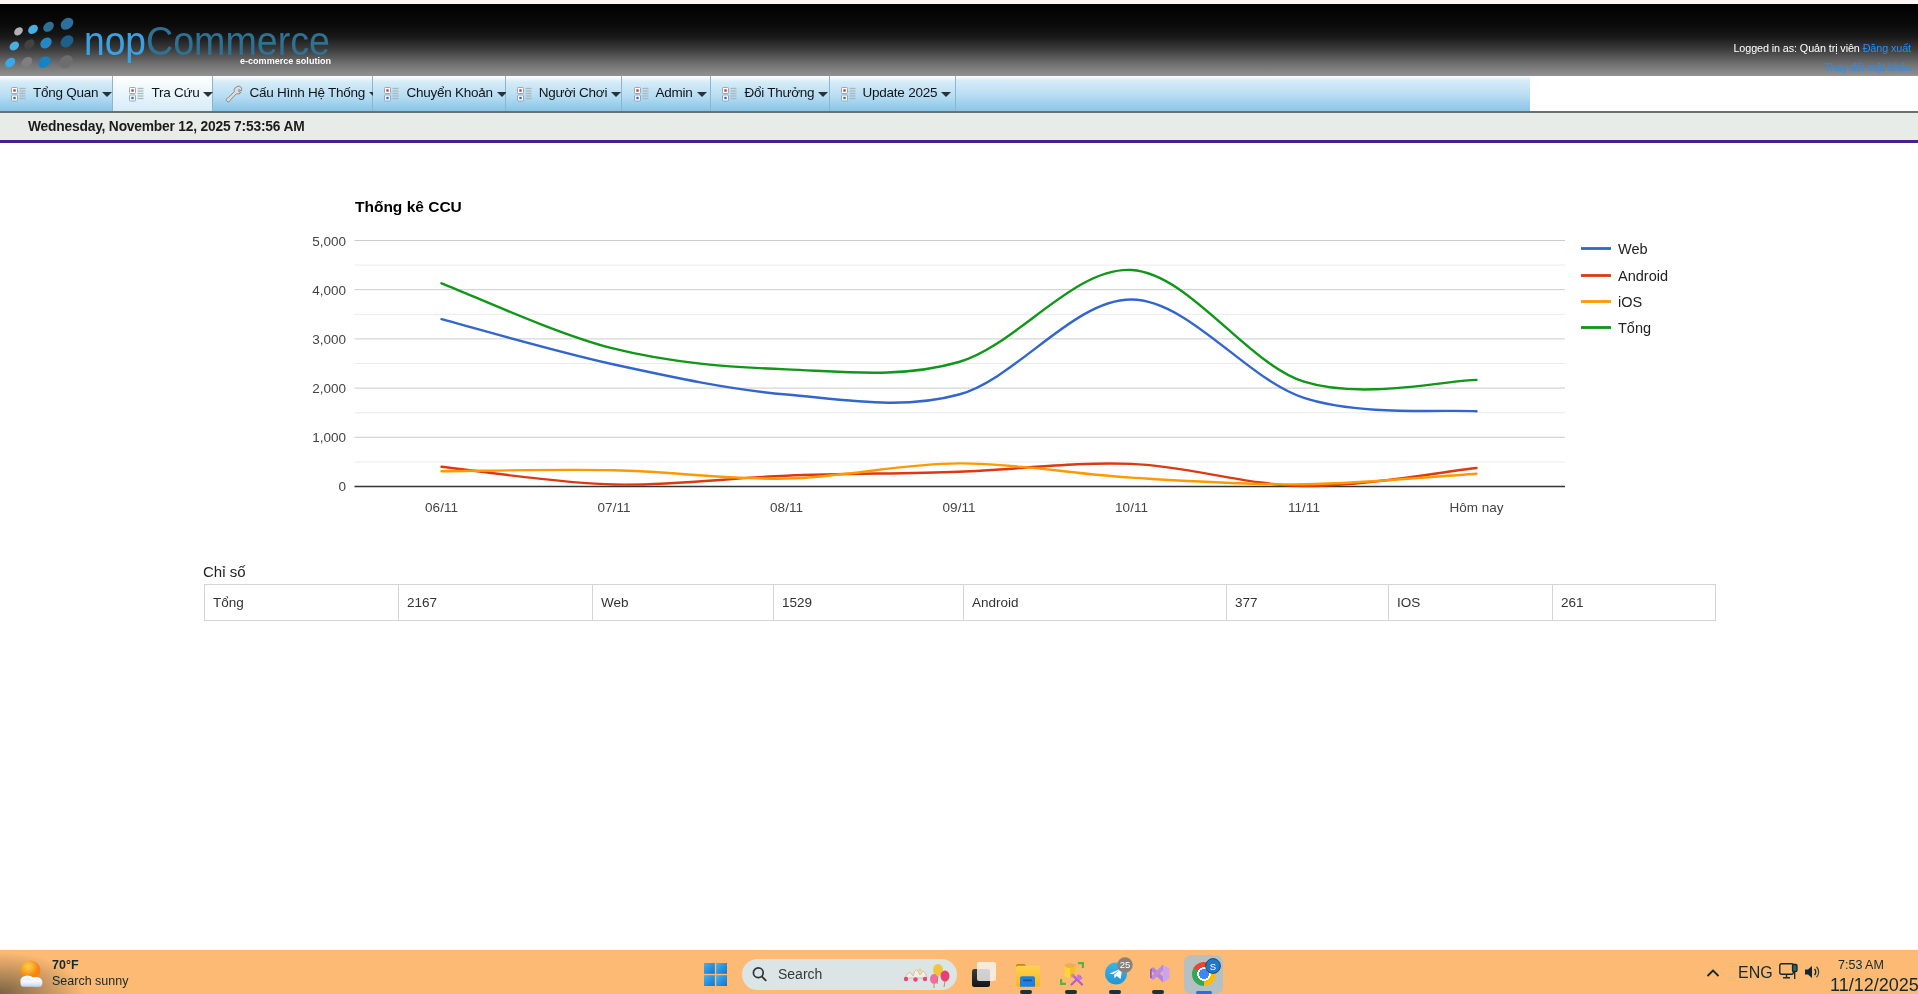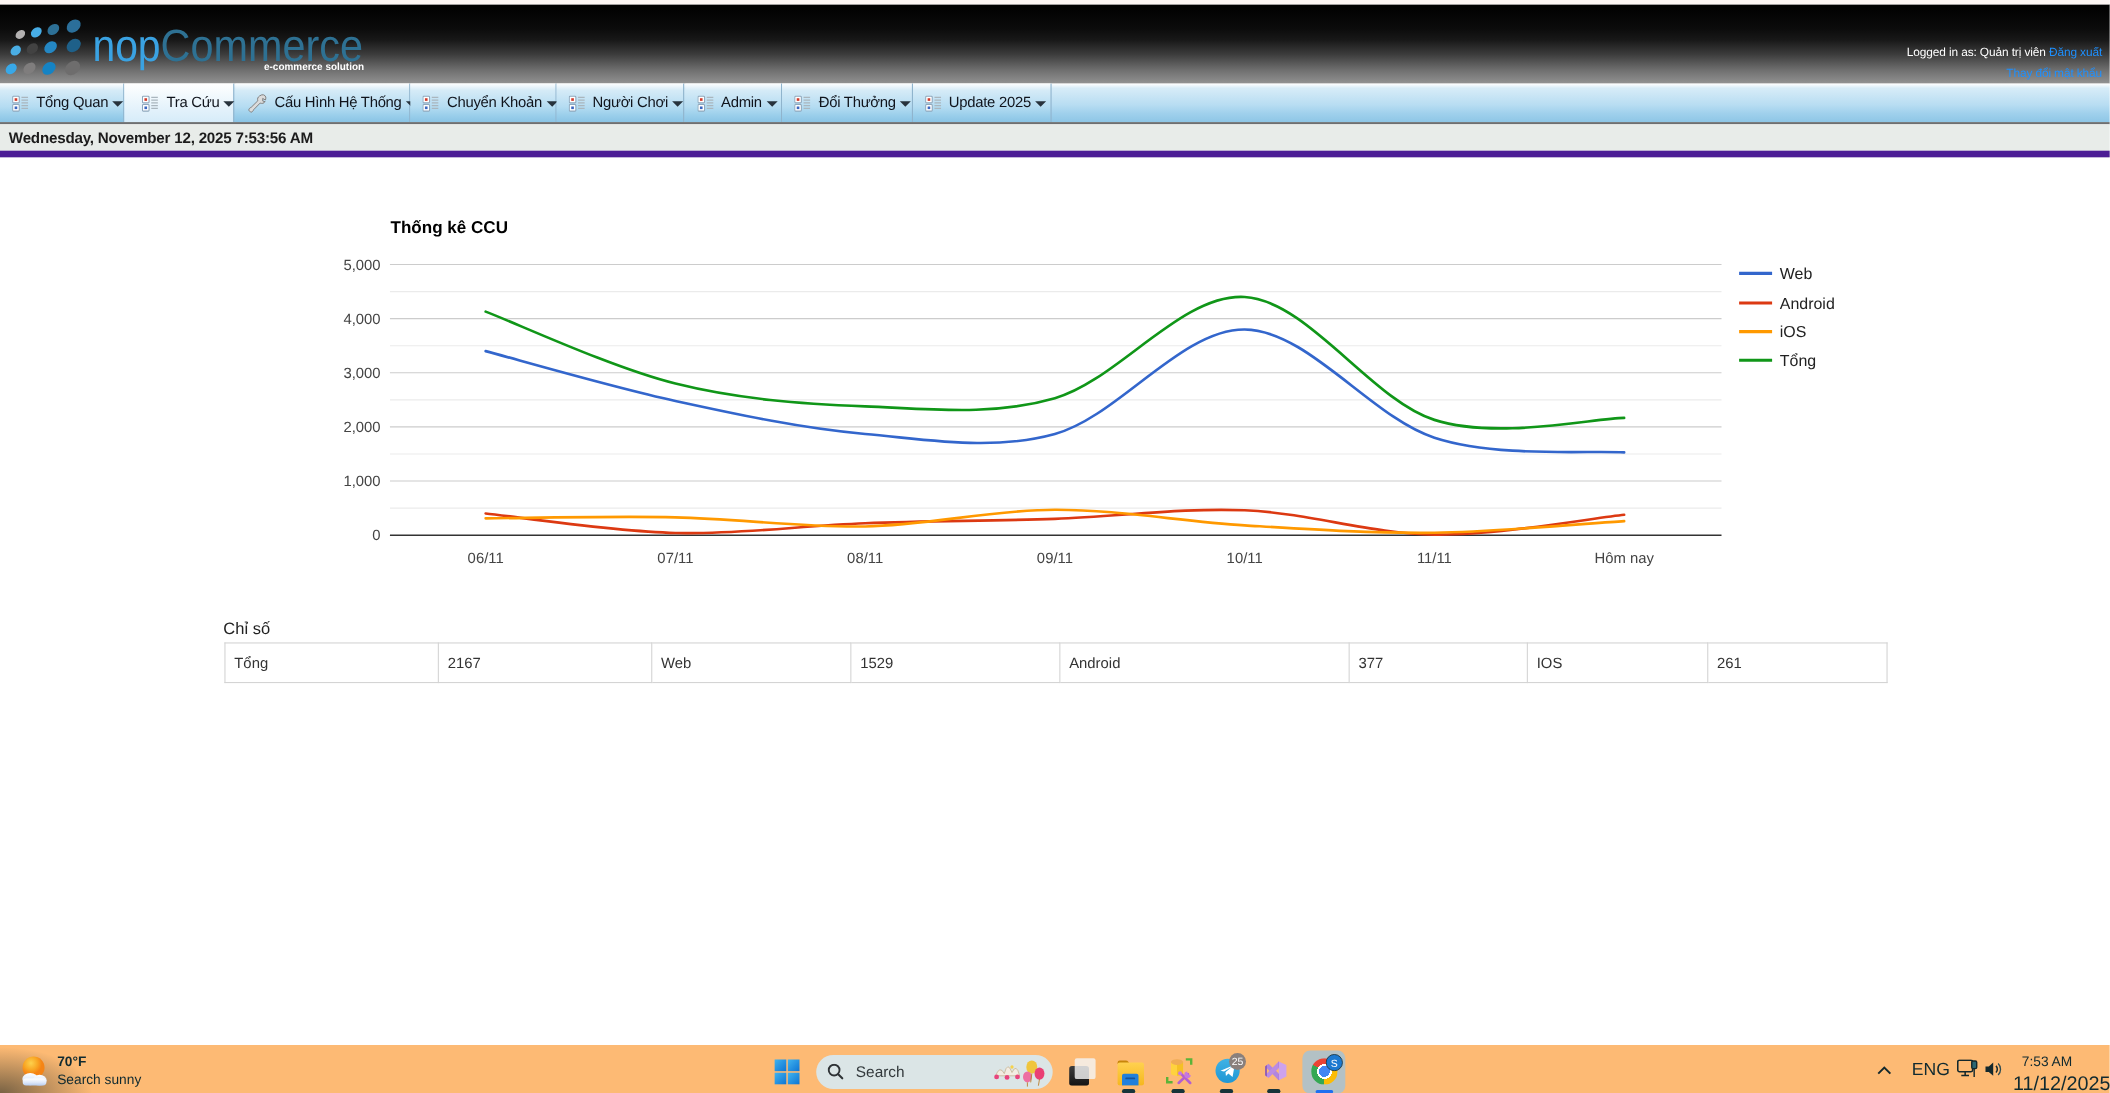--- a/index.html
+++ b/index.html
@@ -8,35 +8,35 @@
 #page { position:relative; width:1918px; height:994px;border-radius:19px; }
 
 #topstrip { position:absolute; left:0; top:0; width:1918px; height:4px; background:#fdf6f4; }
 
 #header { position:absolute; left:0; top:4px; width:1918px; height:72px;
   background:linear-gradient(180deg,#000 0%,#0b0b0b 30%,#181818 45%,#3c3c3c 63%,#6f6f6f 83%,#929292 100%); }
 #loggedin { position:absolute; right:7px; top:42px; font-size:10.8px; letter-spacing:-0.1px; color:#fff; text-align:right; }
 #loggedin a { color:#1e90ff; text-decoration:none; }
 #loggedin .l2 { margin-top:7px; }
 
-#menubar { position:absolute; left:0; top:76px; width:1918px; height:35px;
+#menubar { position:absolute; left:0; top:76px; width:1530px; height:35px;
   background:linear-gradient(180deg,#ffffff 0%,#d7ecf8 12%,#b8ddf2 55%,#9fd0ec 78%,#8ec6e6 100%); }
 .mi { position:absolute; top:0; height:35px; display:flex; align-items:center;
   border-right:1px solid #8fb4cd; padding:0 8px 0 11px;
   background:linear-gradient(180deg,#fdfeff 0%,#d5ebf7 18%,#b5dcf2 60%,#9bcfeb 82%,#8ac4e5 100%);
   font-size:13.5px; letter-spacing:-0.25px; color:#10141c; white-space:nowrap; }
 .mi.hl { background:linear-gradient(180deg,#ffffff 0%,#f2f9fd 30%,#e2f1fb 70%,#d6ecf9 100%);padding-left:16px; }
 .mi .lbl { margin:0 auto 2px 7px; }
 .mi svg { flex:none; }
 .caret { width:0; height:0; border-left:5px solid transparent; border-right:5px solid transparent;
   border-top:5.5px solid #27323c; margin-top:2px; margin-left:4px; }
 #menuline { position:absolute; left:0; top:111px; width:1918px; height:2px; background:#6d6f71; }
 
 #datebar { position:absolute; left:0; top:113px; width:1918px; height:30px; background:#e8ece9;
-  border-bottom:6px solid #4c1d95; display:flex; align-items:center; }
+  border-bottom:3px solid #4c1d95; display:flex; align-items:center;padding-left:20px; }
 #datebar span { font-size:13.8px; letter-spacing:-0.2px; font-weight:bold; color:#1c1c1c; margin-left:8px; }
 
 #chart { position:absolute; left:0; top:144px; }
 #chiso { position:absolute; left:203px; top:563px; font-size:15px; color:#222; }
 table.idx { position:absolute; left:204px; top:584px; border-collapse:collapse; table-layout:fixed; }
 table.idx td { border:1px solid #d4d4d4; height:36px; font-size:13.5px; color:#333; padding-left:8px; vertical-align:middle; }
 
 #taskbar { position:absolute; left:0; top:950px; width:1918px; height:44px; background:#fdba74; }
 #taskbar .dk { position:absolute; color:#102a30; }
 </style>

